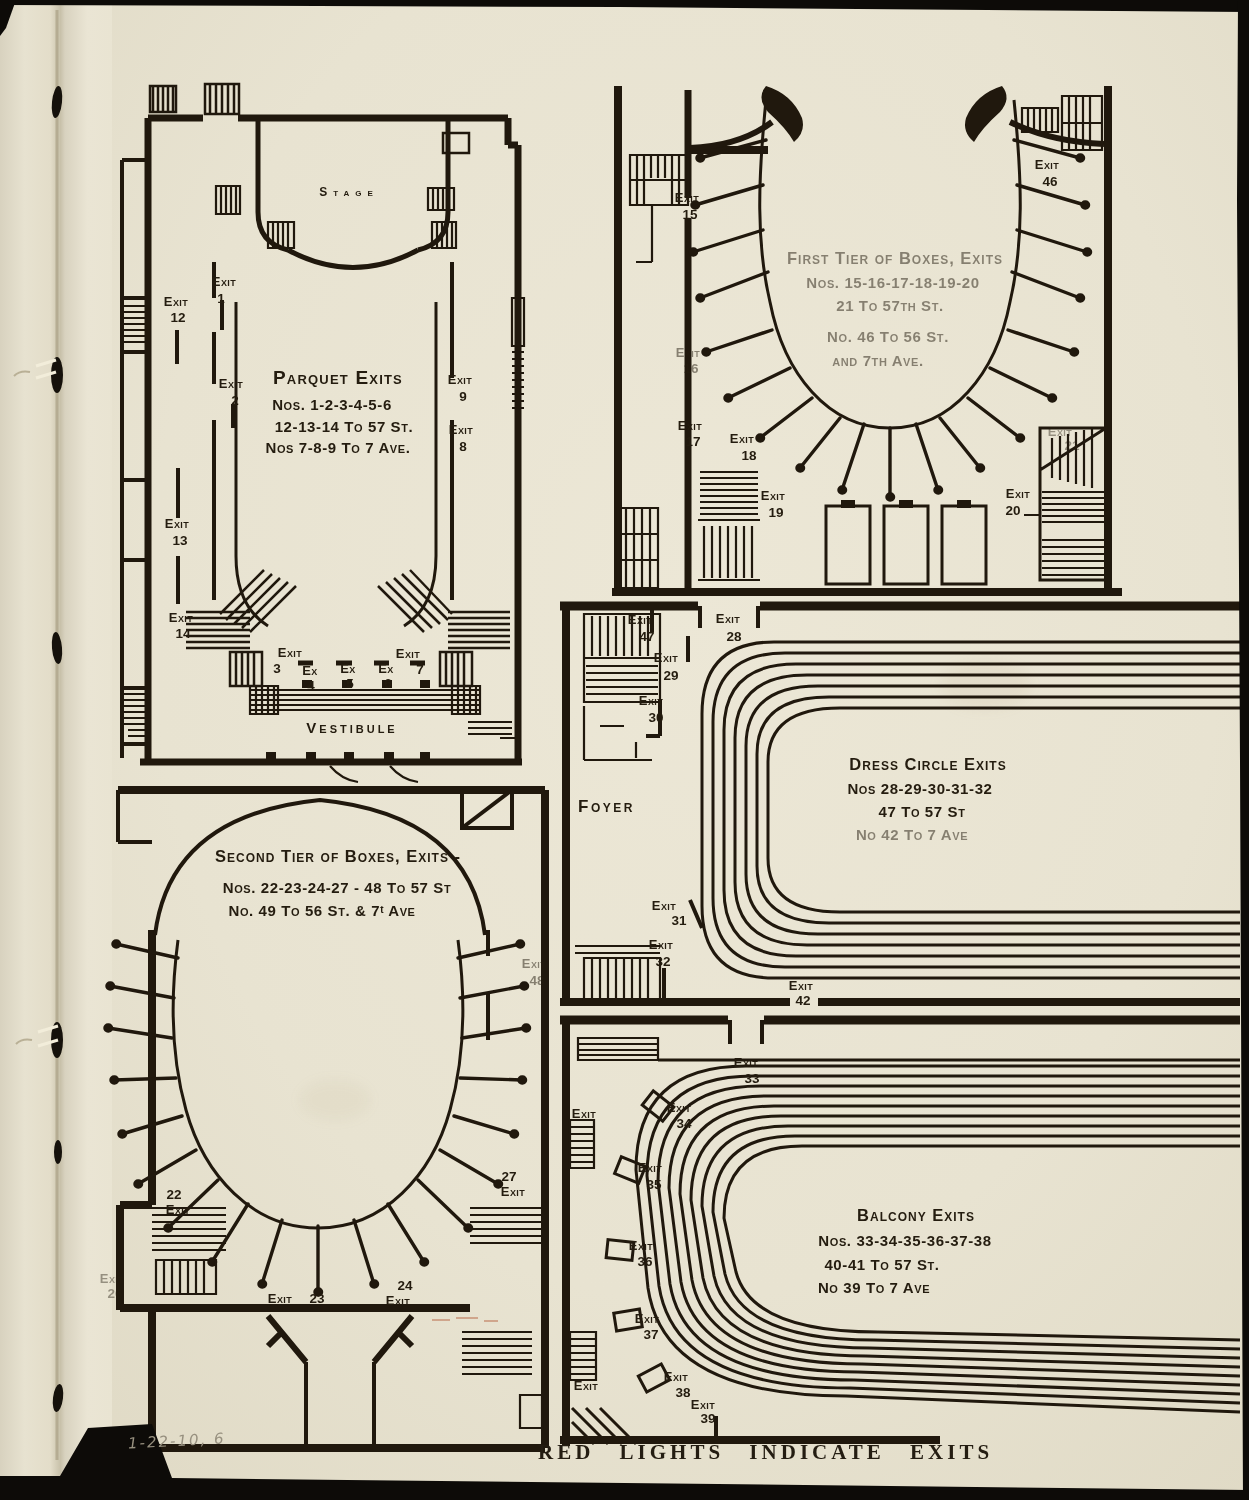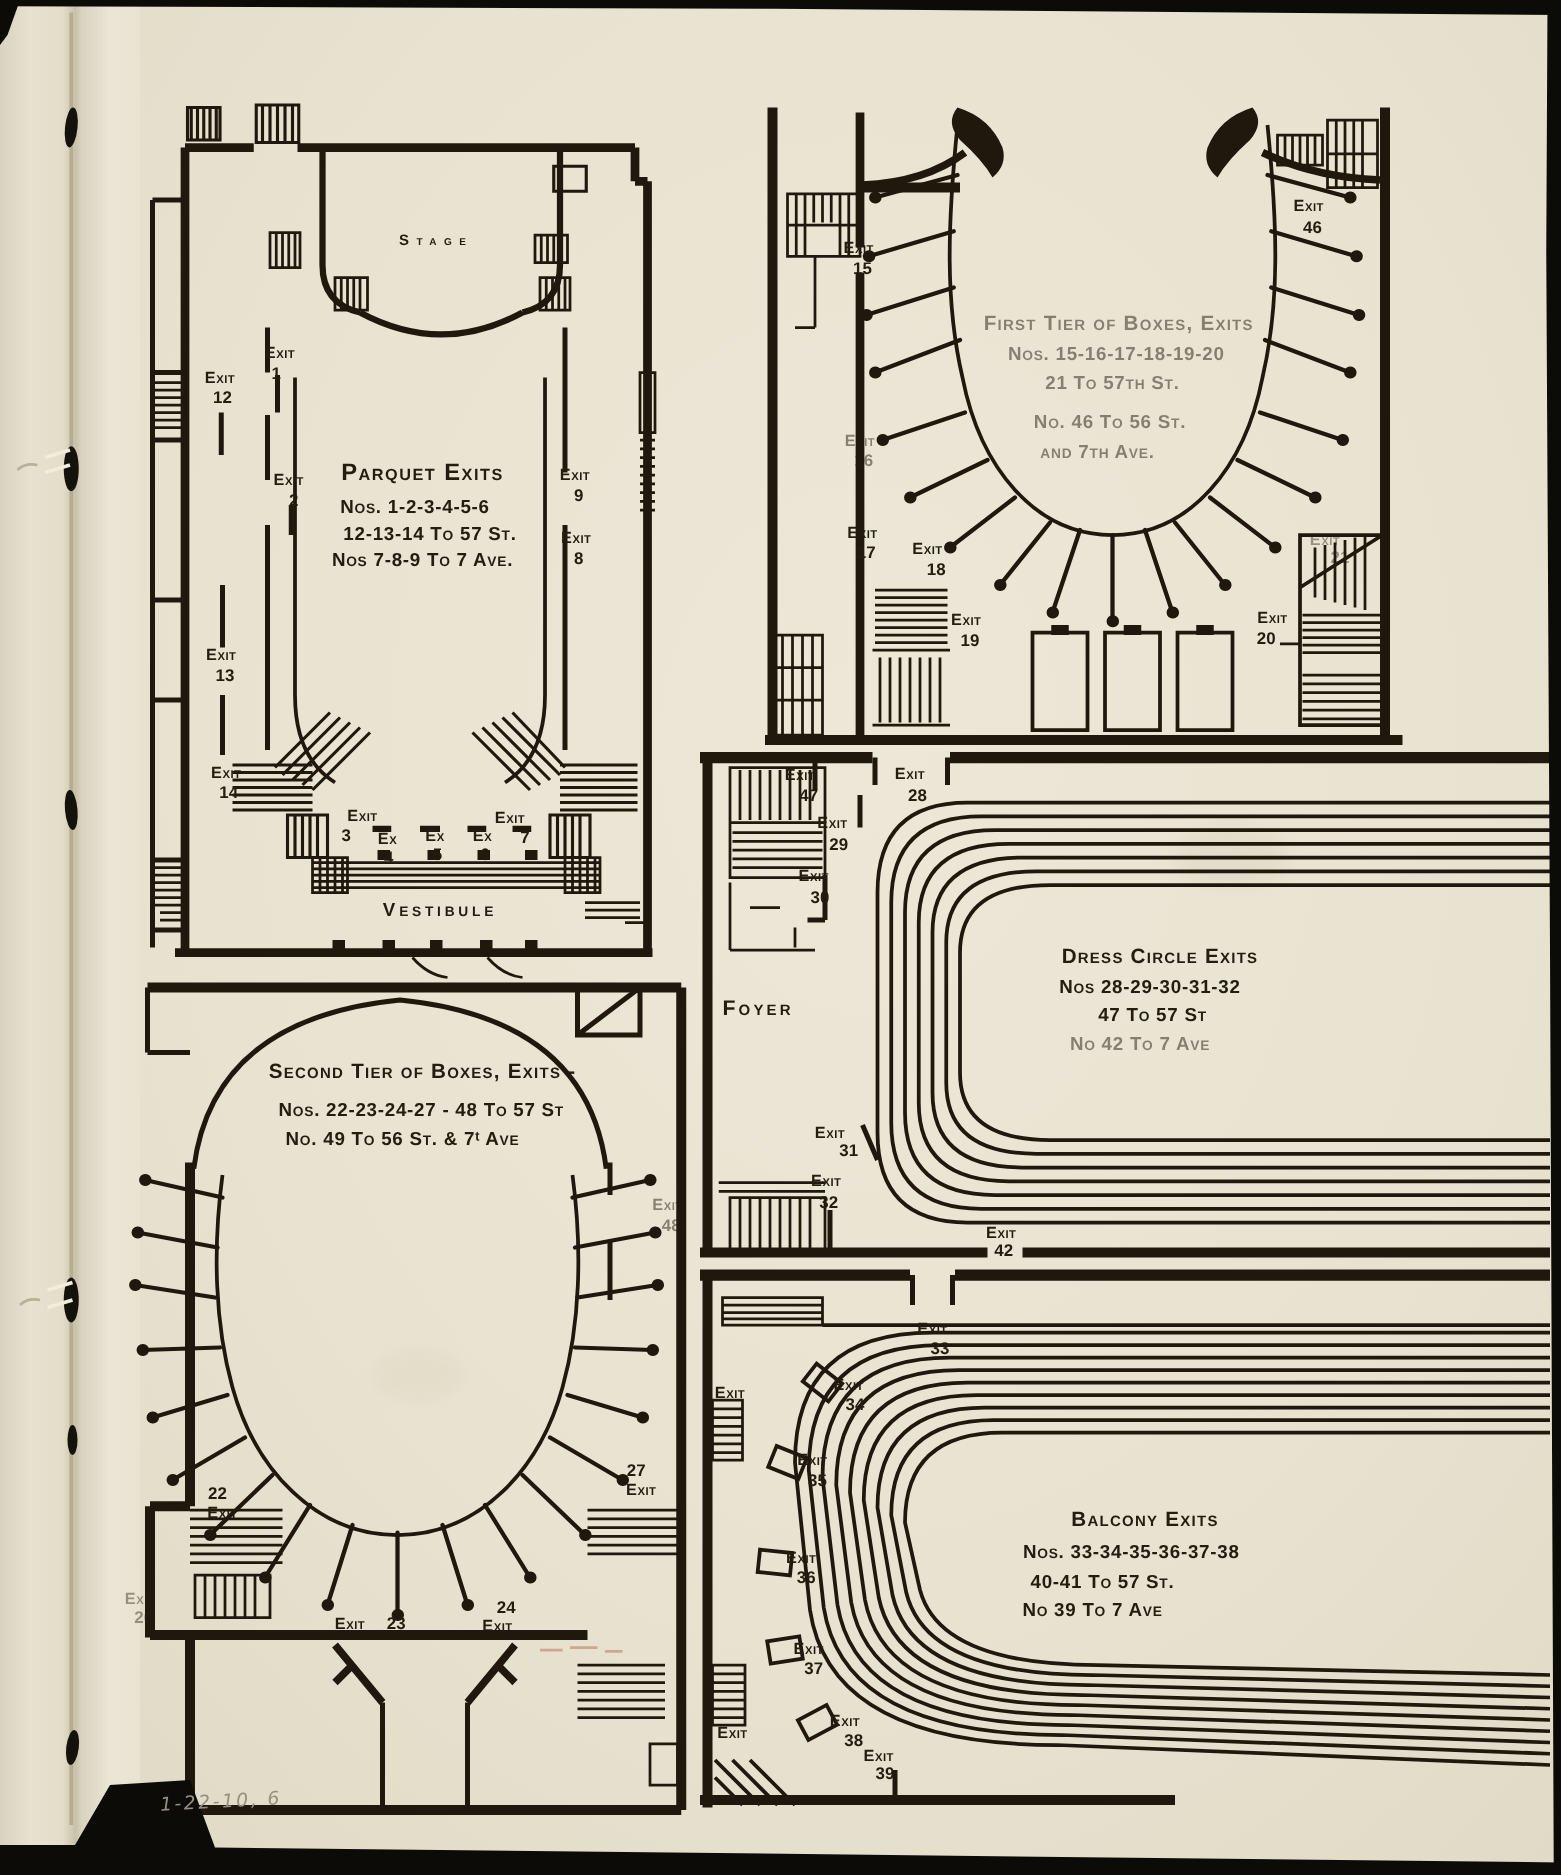--- a/index.html
+++ b/index.html
@@ -309,14 +309,15 @@
       <path d="M30,372 Q20,370 14,376 M32,1040 Q22,1038 16,1044" stroke="#b9b096" stroke-width="2" fill="none"></path>
     </g>
     <g>
       <polygon points="0,0 1249,0 1249,12 620,7 0,5" fill="#0d0b08"></polygon>
       <polygon points="1238,0 1249,0 1249,1500 1243,1500 1240,760 1237,200" fill="#0d0b08"></polygon>
       <polygon points="0,1476 60,1476 88,1428 152,1424 172,1478 1249,1490 1249,1500 0,1500" fill="#0d0b08"></polygon>
       <polygon points="0,0 16,0 6,28 0,36" fill="#0d0b08"></polygon>
     </g>
   </svg>
 
+  <div class="caption">RED LIGHTS INDICATE EXITS</div>
   <div class="note">1-22-10, 6</div>
 </div>
 
 </body></html>

